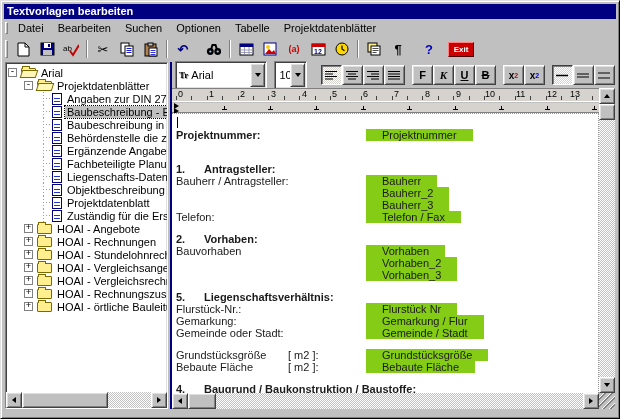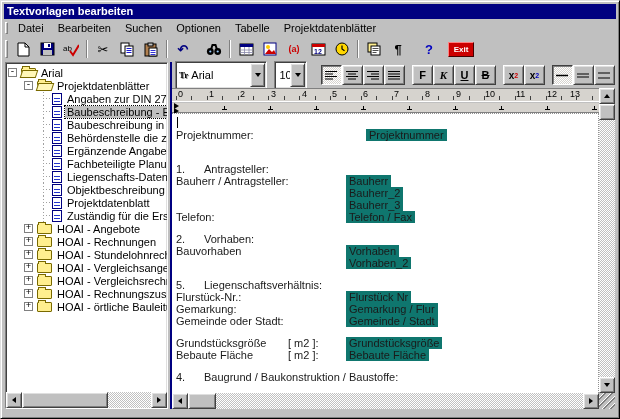--- a/index.html
+++ b/index.html
@@ -90,24 +90,24 @@
   .istrip{position:absolute;left:0;right:16px;top:41px;height:10px;background:#d6d3ce;border-bottom:1px solid #808080}
   .m1{position:absolute;left:2px;width:0;height:0;border-top:3px solid transparent;
       border-bottom:3px solid transparent;border-left:5px solid #000}
   .tb{position:absolute;bottom:2px;width:5px;height:4px}
   .tb::before{content:"";position:absolute;left:2px;top:0;width:1px;height:4px;background:#000}
   .tb::after{content:"";position:absolute;left:0;bottom:0;width:5px;height:1px;background:#000}
   
   .doc{position:absolute;left:0;right:16px;top:51px;bottom:16px;background:#fff;overflow:hidden;
        border-top:1px dotted #909090;border-right:1px dotted #909090;padding:3px 0 0 4px;font-size:11px;color:#1a1a1a}
   .drow{display:flex;height:12px;line-height:12px;white-space:pre;tab-size:28px}
-  .drow .t{width:170px;flex:none;white-space:pre;tab-size:28px}
-  .drow .f{background:#0f766e;padding:0 3px;white-space:pre}
+  .drow .t{width:190px;flex:none;white-space:pre;tab-size:28px}
+  .drow .f{background:#84cc16;padding:0 16px;white-space:pre}
   .blank{height:10px}
-  .lb .t,.h .t{font-weight:normal;width:auto;min-width:190px}
+  .lb .t,.h .t{font-weight:bold;width:auto;min-width:190px}
   .caretrow{height:12px;position:relative}
   .caret{position:absolute;left:1px;top:0;width:1px;height:11px;background:#000}
   
   .vscroll{position:absolute;right:0;top:26px;bottom:16px;width:16px;display:flex;flex-direction:column}
   .hscroll{position:absolute;left:0;right:16px;bottom:0;height:16px;display:flex}
   .sbtn{width:16px;height:16px;flex:none}
   .thumbv{height:16px;width:16px;flex:none}
   .thumbh{width:28px;height:16px;flex:none}
   .thumbh2{width:86px;height:16px;flex:none}
   .trackfill{flex:1}
@@ -469,20 +469,21 @@
         <div class="drow blank"></div>
         <div class="drow h"><span class="t">1.	Antragsteller:</span></div>
         <div class="drow"><span class="t">Bauherr / Antragsteller:</span><span class="f">Bauherr</span></div>
         <div class="drow"><span class="t"></span><span class="f">Bauherr_2</span></div>
         <div class="drow"><span class="t"></span><span class="f">Bauherr_3</span></div>
         <div class="drow"><span class="t">Telefon:</span><span class="f">Telefon / Fax</span></div>
         <div class="drow blank"></div>
         <div class="drow h"><span class="t">2.	Vorhaben:</span></div>
         <div class="drow"><span class="t">Bauvorhaben</span><span class="f">Vorhaben</span></div>
         <div class="drow"><span class="t"></span><span class="f">Vorhaben_2</span></div>
+        <div class="drow"><span class="t"></span><span class="f">Vorhaben_3</span></div>
         <div class="drow blank"></div>
         <div class="drow h"><span class="t">5.	Liegenschaftsverhältnis:</span></div>
         <div class="drow"><span class="t">Flurstück-Nr.:</span><span class="f">Flurstück Nr</span></div>
         <div class="drow"><span class="t">Gemarkung:</span><span class="f">Gemarkung / Flur</span></div>
         <div class="drow"><span class="t">Gemeinde oder Stadt:</span><span class="f">Gemeinde / Stadt</span></div>
         <div class="drow blank"></div>
         <div class="drow"><span class="t">Grundstücksgröße	[ m2 ]:</span><span class="f">Grundstücksgröße</span></div>
         <div class="drow"><span class="t">Bebaute Fläche		[ m2 ]:</span><span class="f">Bebaute Fläche</span></div>
         <div class="drow blank"></div>
         <div class="drow h"><span class="t">4.	Baugrund / Baukonstruktion / Baustoffe:</span></div>

